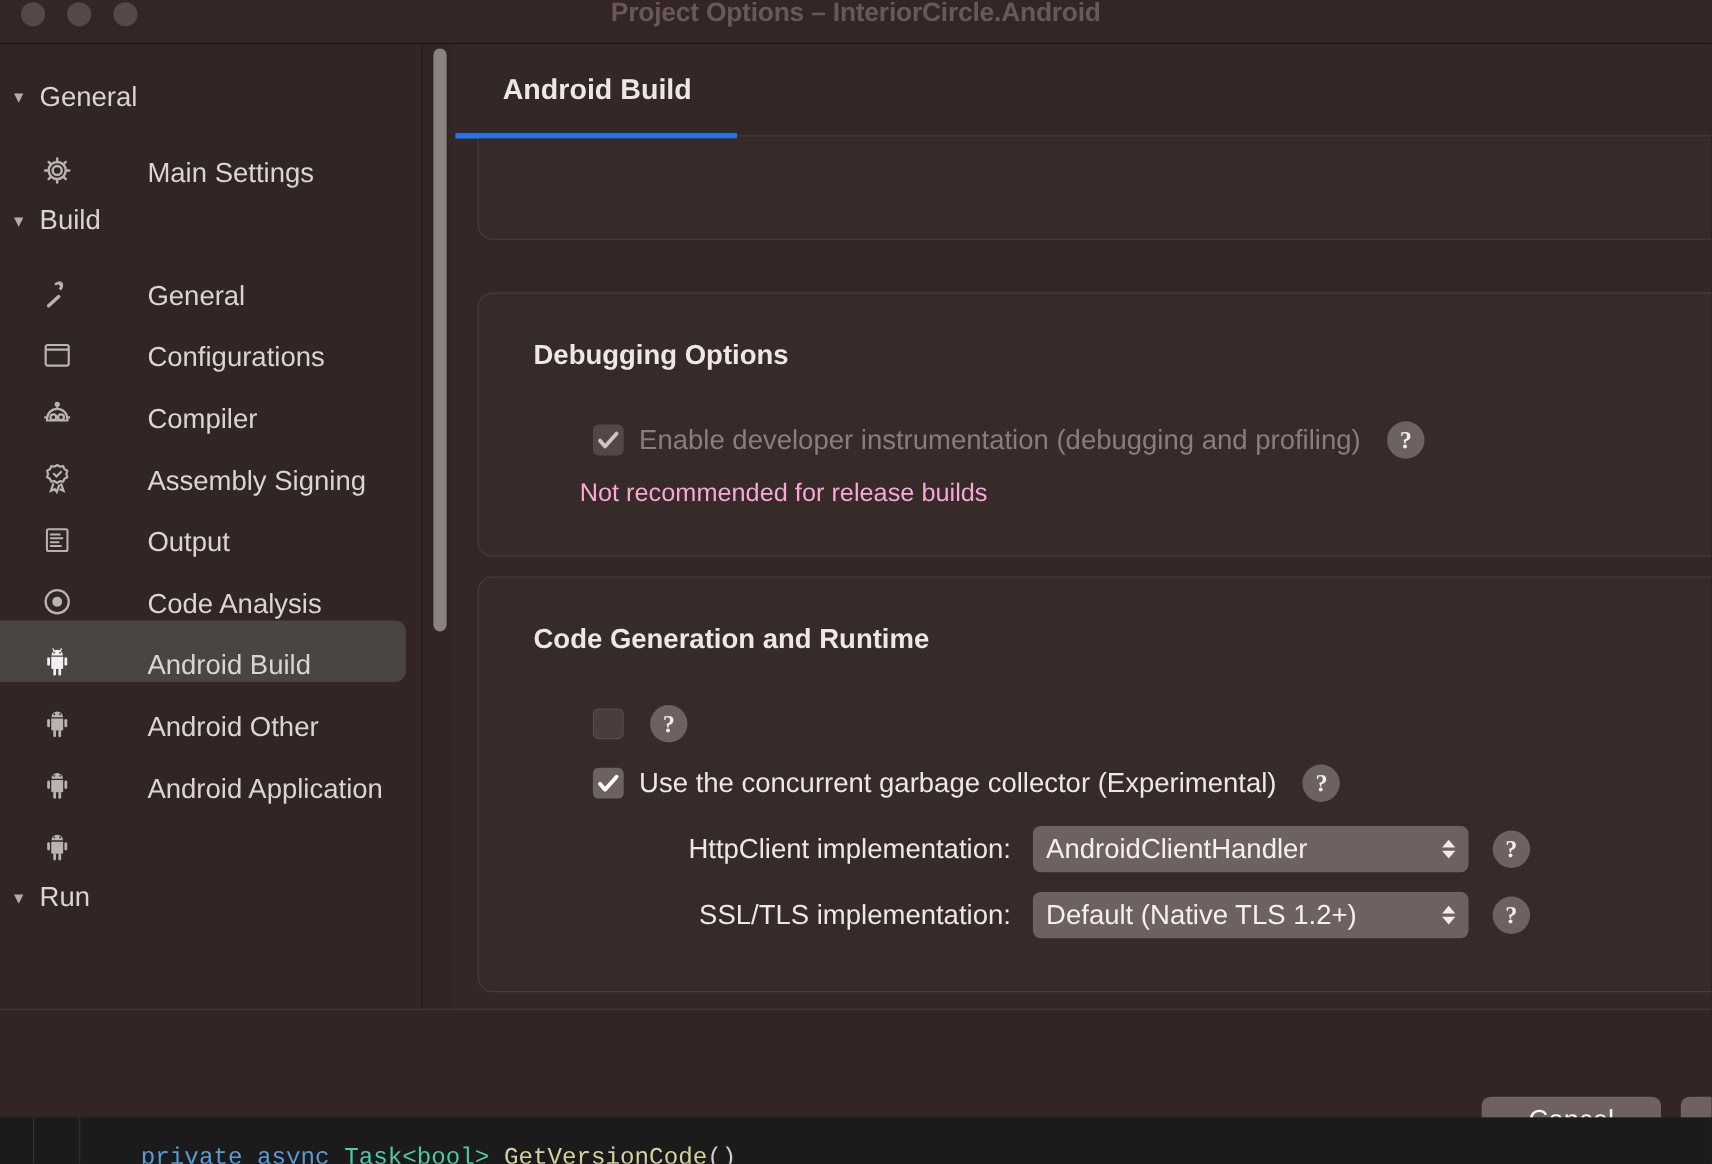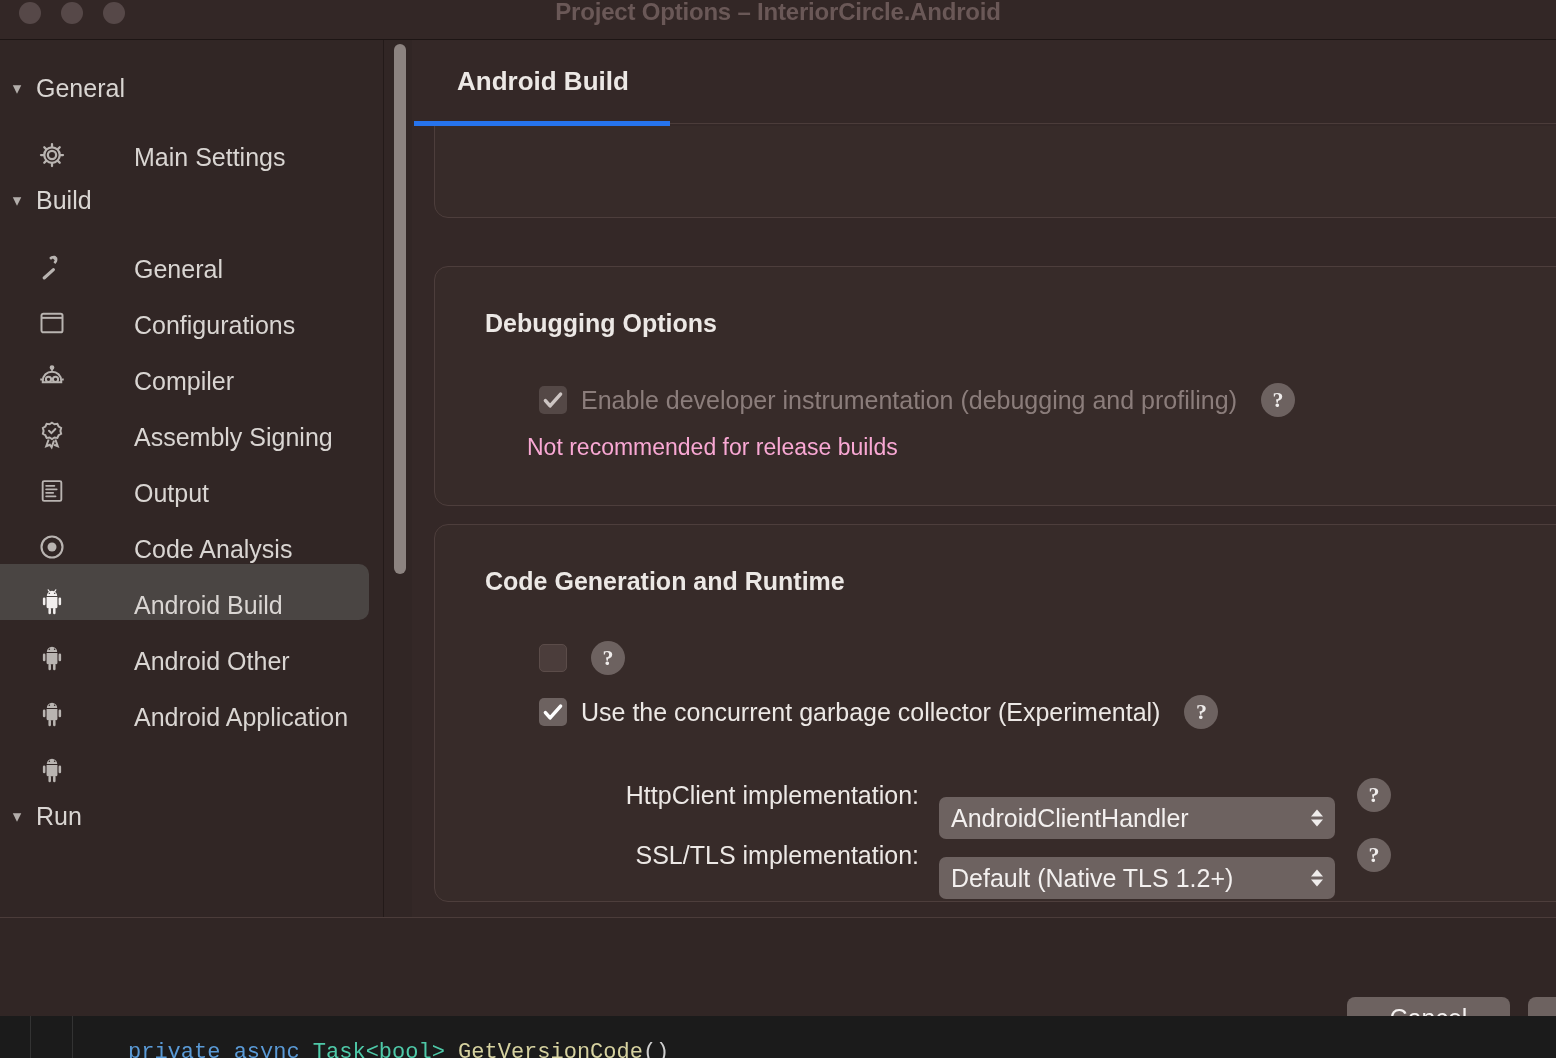--- a/index.html
+++ b/index.html
@@ -149,21 +149,20 @@
     white-space: nowrap;
   }
   .combo {
     position: relative;
     height: 42px; border-radius: 7px;
     background: #6d6260;
     display: flex; align-items: center;
     padding: 0 12px;
     color: #f3f0ef; font-size: 25px;
     white-space: nowrap;
-    margin-top: 46px;
   }
   .combo .arrows {
     position: absolute; right: 12px; top: 50%;
     transform: translateY(-50%);
     display: flex; flex-direction: column; gap: 3px;
   }
   .combo .arrows span {
     display: block;
     border-left: 6px solid transparent;
     border-right: 6px solid transparent;

